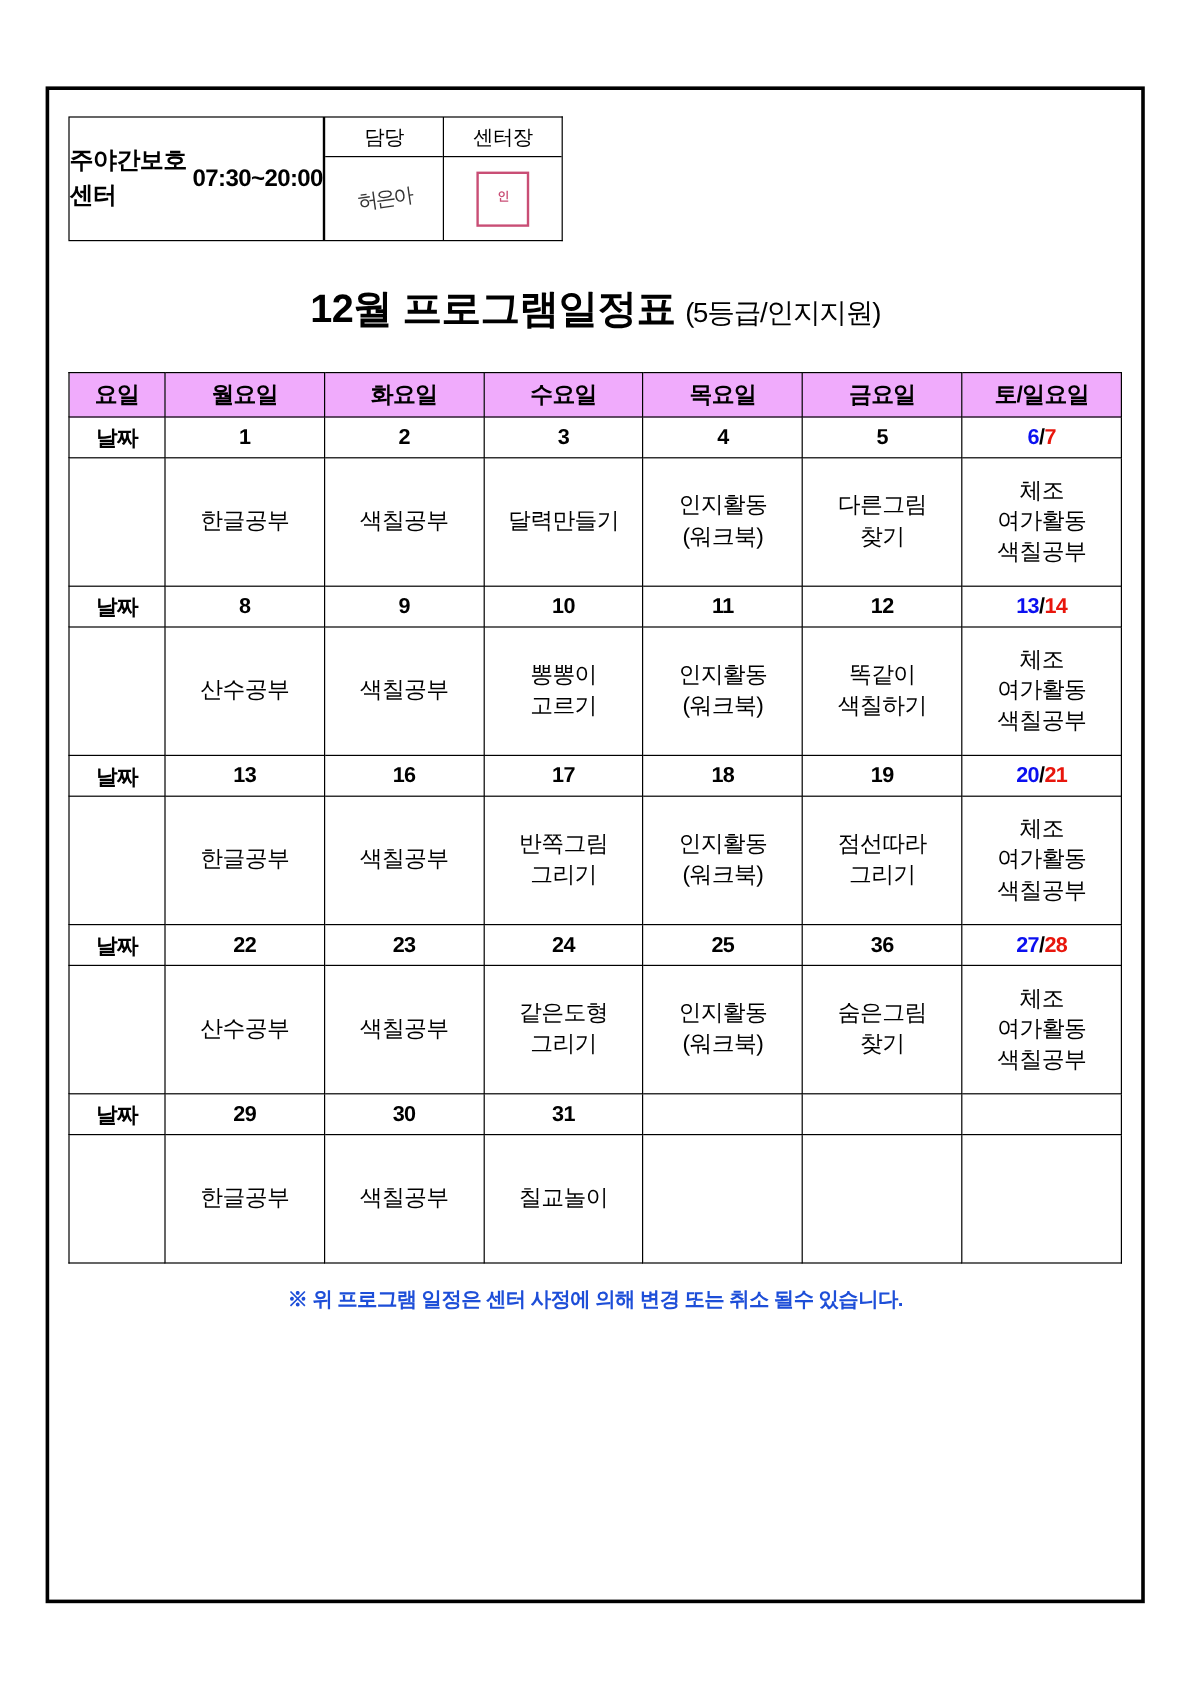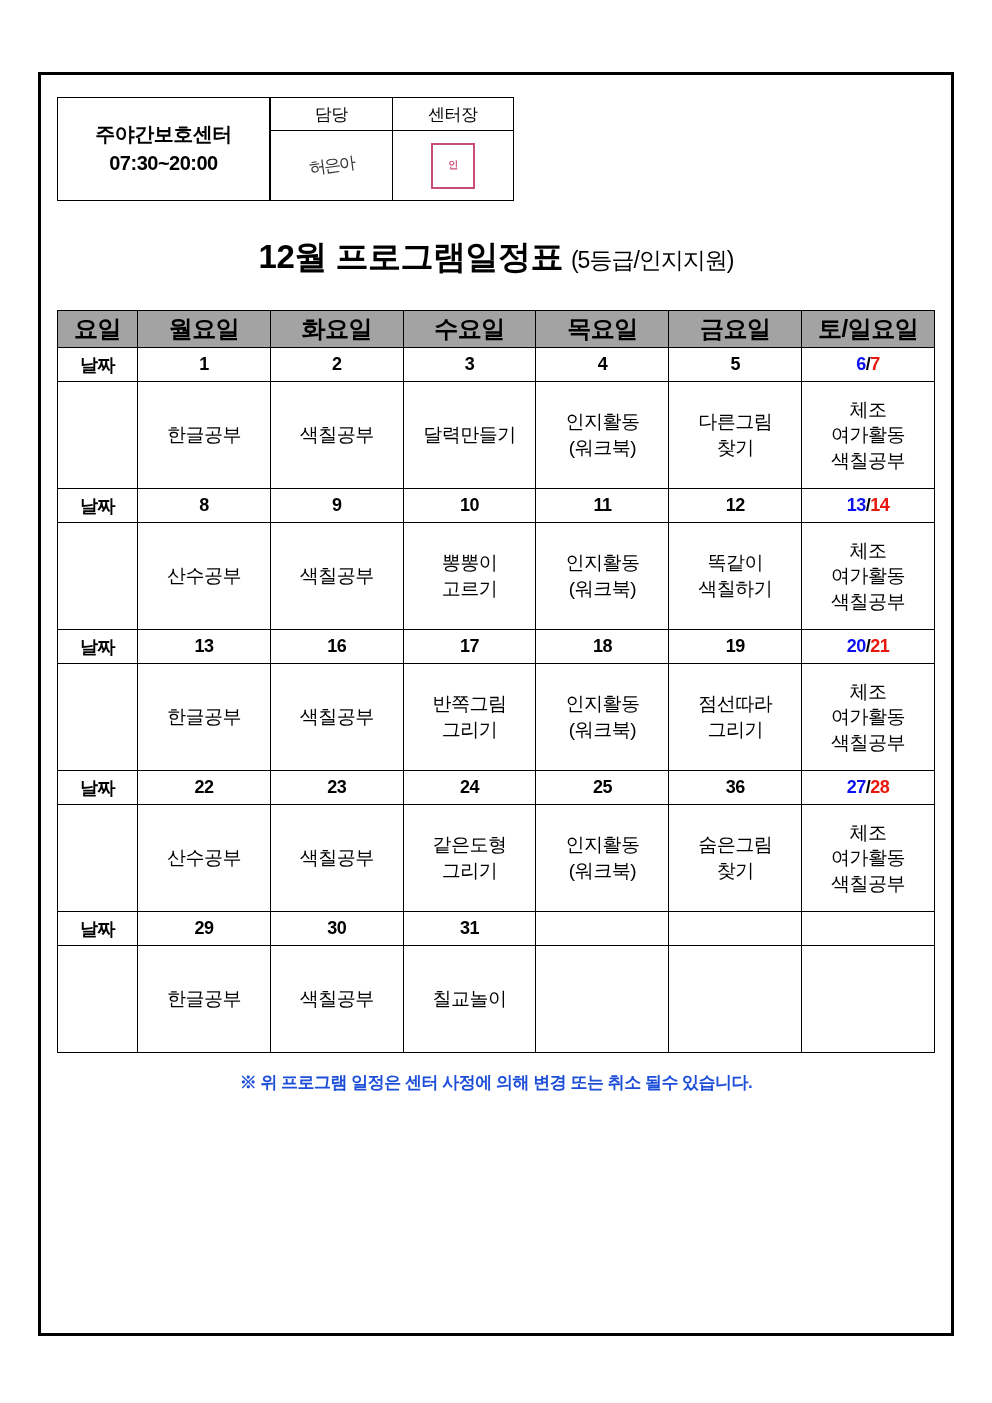--- a/index.html
+++ b/index.html
@@ -33,21 +33,20 @@
   .header {
     display: flex;
     align-items: stretch;
     height: 104px;
     margin-top: 6px;
   }
   .hdr-left {
     width: 213px;
     border: 1.5px solid #000;
     display: flex;
-    flex-direction: column;
     align-items: center;
     justify-content: center;
     font-weight: bold;
     font-size: 20px;
     line-height: 1.45;
     letter-spacing: -0.5px;
     box-sizing: border-box;
   }
   .hdr-title {
     flex: 1;
@@ -61,21 +60,21 @@
   }
   .hdr-title span {
     color: #0b10f0;
     font-weight: bold;
     font-size: 36px;
     letter-spacing: -1px;
     text-shadow: 0.6px 0 0 #0b10f0;
   }
   .sign-block {
     display: flex;
-    width: 244px;
+    width: 199px;
   }
   .sign-cell {
     flex: 1;
     border: 1.5px solid #000;
     border-left: none;
     display: flex;
     flex-direction: column;
     box-sizing: border-box;
   }
   .sign-cell:first-child { border-left: 1.5px solid #000; }
@@ -157,24 +156,24 @@
   }
   table.sched td, table.sched th {
     border: 1.5px solid #000;
     text-align: center;
     vertical-align: middle;
     font-size: 19px;
     letter-spacing: -0.5px;
     padding: 0;
   }
   table.sched th {
-    background: #a3a3a3;
+    background: #f0abfc;
     font-weight: bold;
     height: 36px;
-    font-size: 24px;
+    font-size: 19px;
   }
   col.c-label { width: 80px; }
   td.label {
     font-weight: bold;
     font-size: 18px;
   }
   tr.date-row td { height: 33px; font-weight: bold; font-size: 18px; }
   tr.act-row td {
     height: 106px;
     line-height: 1.35;

